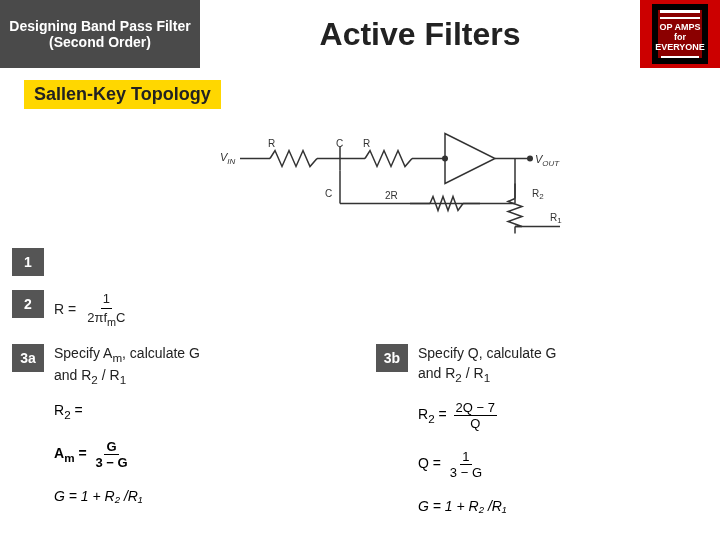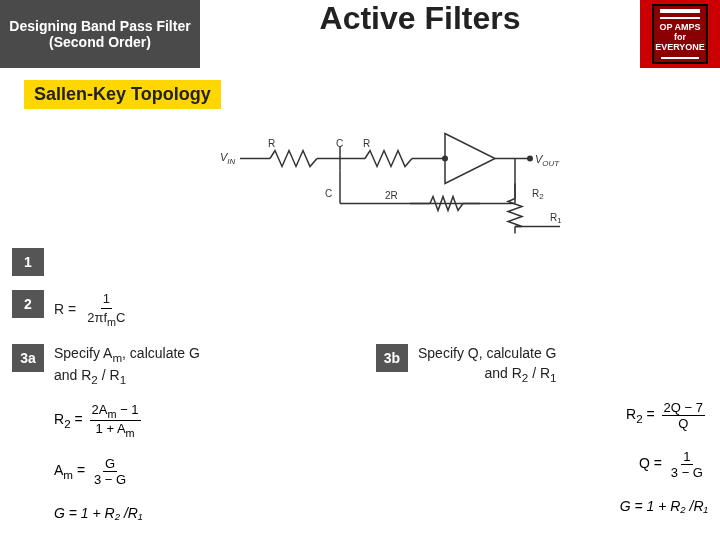--- a/index.html
+++ b/index.html
@@ -26,20 +26,21 @@
       align-items: center;
       justify-content: center;
       text-align: center;
       padding: 8px;
       font-size: 14px;
       font-weight: bold;
     }
     .header-center {
       flex: 1;
       display: flex;
+      align-items: center;
       justify-content: center;
       background: #fff;
     }
     .header-center h1 {
       font-size: 32px;
       font-weight: bold;
       color: #222;
     }
     .header-right {
       width: 80px;
@@ -125,37 +126,36 @@
     .step-3-row {
       display: flex;
       width: 100%;
     }
     .step-3-left {
       width: 50%;
     }
     .step-3-right {
       width: 50%;
       padding-left: 16px;
-      text-align: right;
     }
   </style>
 </head>
 <body>
 
 <div class="page">
 
   <div class="header" style="position:absolute;top:0;left:0;width:720px;height:68px;display:flex;">
     <div class="header-left">
       <span>Designing Band Pass Filter (Second Order)</span>
     </div>
     <div class="header-center">
       <h1>Active Filters</h1>
     </div>
     <div class="header-right">
-      <div class="book-icon" style="width:56px;height:60px;background:#8b0000;border:2px solid #000000;display:flex;flex-direction:column;align-items:center;justify-content:center;gap:2px;">
+      <div class="book-icon" style="width:56px;height:60px;background:#8b0000;border:6px solid #000000;display:flex;flex-direction:column;align-items:center;justify-content:center;gap:2px;">
         <div style="width:40px;height:4px;background:#fff;"></div>
         <div style="width:40px;height:2px;background:#fff;margin:2px 0;"></div>
         <div style="color:#fff;font-size:9px;font-weight:bold;text-align:center;line-height:1.1;">OP AMPS for<br>EVERYONE</div>
         <div style="width:38px;height:2px;background:#fff;margin-top:2px;"></div>
       </div>
     </div>
   </div>
 
   <div style="position:absolute;top:72px;left:0;padding-left:8px;">
     <span class="sallen-key-title">Sallen-Key Topology</span>
@@ -239,27 +239,23 @@
       <div class="step-3-left">
         <div class="step-row">
           <div class="step-badge">3a</div>
           <div class="step-text">
             Specify A<sub>m</sub>, calculate G<br>and R<sub>2</sub> / R<sub>1</sub>
           </div>
         </div>
 
         <div style="margin-left:42px;margin-top:4px;font-size:14px;">
           R<sub>2</sub> =
-          <span class="fraction">
-            <span class="num">2A<sub>m</sub> − 1</span>
-            <span class="den">1 + A<sub>m</sub></span>
-          </span>
-        </div>
-
-        <div style="margin-left:42px;margin-top:18px;font-size:14px;">
+        </div>
+
+        <div style="margin-left:42px;margin-top:18px;font-size:14px;font-weight:bold;">
           A<sub>m</sub> =
           <span class="fraction">
             <span class="num">G</span>
             <span class="den">3 − G</span>
           </span>
         </div>
 
         <div style="margin-left:42px;margin-top:18px;font-size:14px;font-style:italic;">
           <span>G = 1 + R₂ /R₁</span>
         </div>

